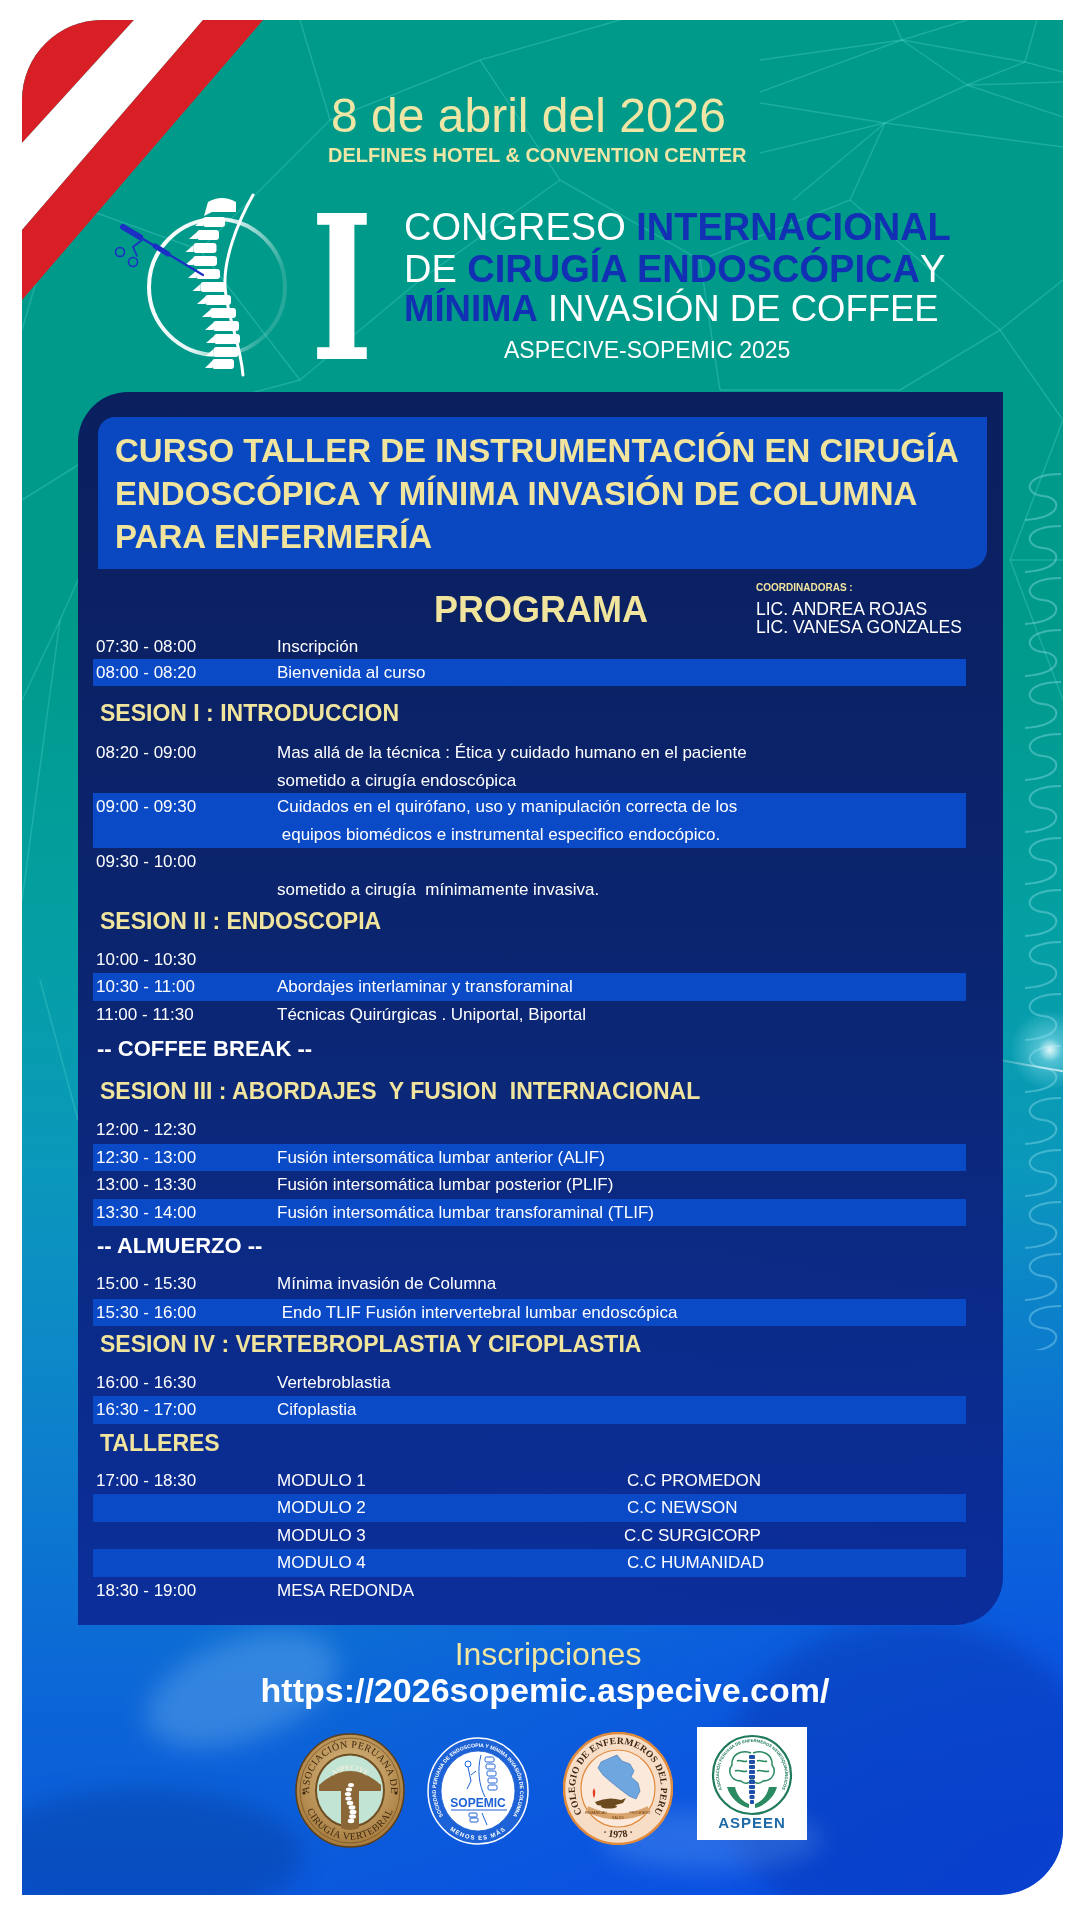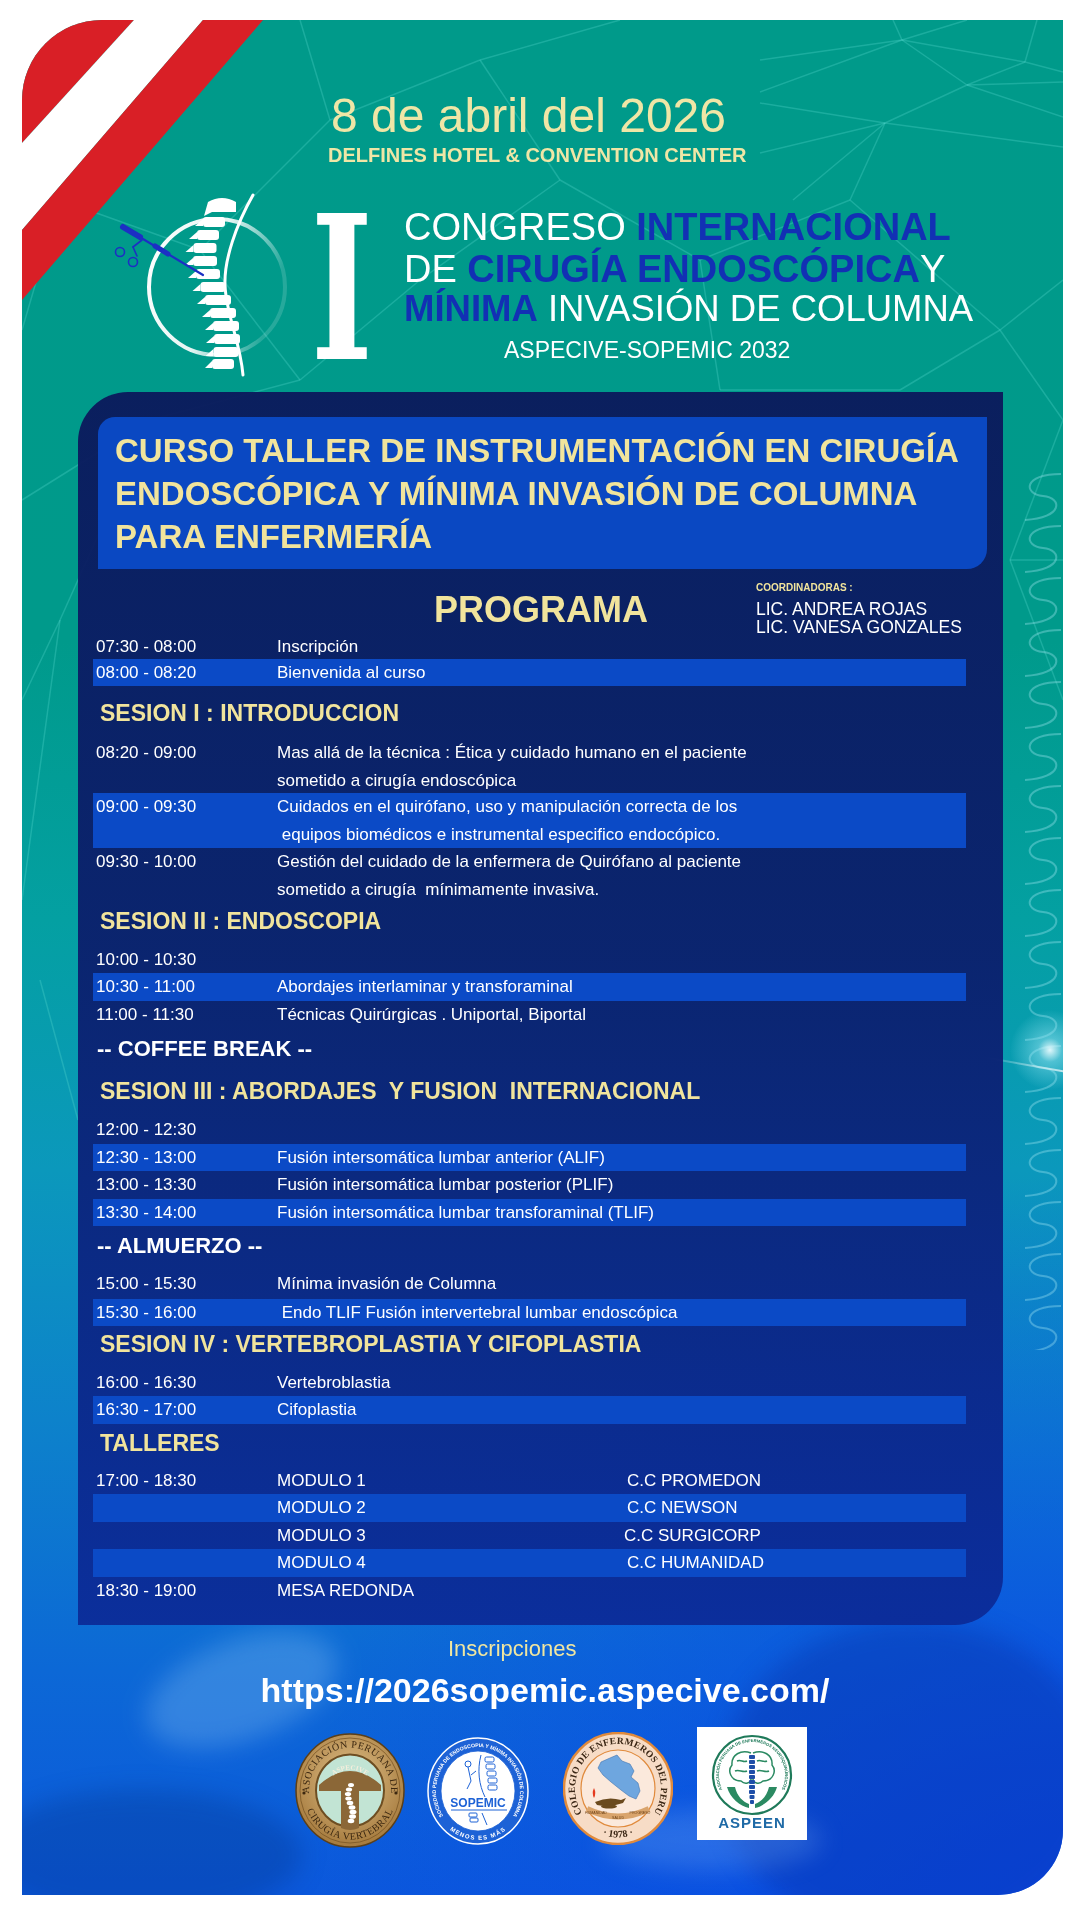--- a/index.html
+++ b/index.html
@@ -43,21 +43,21 @@
 .row.s{background:#0b4ac6}
 .row.two{height:55px}
 .row .t{position:absolute;left:3px;top:0}
 .row .d{position:absolute;left:184px;top:0}
 .row .d2{position:absolute;left:184px;top:27.5px}
 .row .v{position:absolute;left:534px;top:0}
 .sec{position:absolute;left:100px;height:27.5px;line-height:27.5px;font-size:23px;font-weight:bold;color:#f1e49c;white-space:pre}
 .brk{position:absolute;left:97px;width:862px;text-align:left;height:27.5px;line-height:27.5px;font-size:22px;font-weight:bold;color:#ffffff;white-space:pre}
 
 
-.insc{left:448px;width:200px;text-align:left;top:1638px;font-size:22px;color:#f0e6a0}
+.insc{left:448px;width:200px;text-align:center;top:1638px;font-size:32px;color:#f0e6a0}
 .url{left:245px;width:600px;text-align:center;top:1673px;font-size:34px;font-weight:bold;color:#ffffff;text-decoration:none}
 .sponsor{position:absolute}
 </style>
 </head>
 <body>
 
 <div class="card">
   <div class="bg-br"></div>
 
   <div class="blob" style="left:120px;top:1620px;width:200px;height:100px;background:rgba(190,235,255,0.22);transform:rotate(-20deg)"></div>
@@ -178,40 +178,40 @@
     <line x1="25" y1="57" x2="29" y2="66" stroke-width="1.6"></line>
     <circle cx="12" cy="62" r="4.5" stroke-width="1.6"></circle>
     <circle cx="25" cy="72" r="4.5" stroke-width="1.6"></circle>
   </g>
 </svg>
 
 <div class="numeral">I</div>
 
 <div class="tl" style="top:207.8px"><span>CONGRESO</span> <span class="bd">INTERNACIONAL</span></div>
 <div class="tl" style="top:249.8px"><span>DE</span> <span class="bd">CIRUGÍA ENDOSCÓPICA</span><span>Y</span></div>
-<div class="tl" style="top:291.1px;font-size:36.5px"><span class="bd">MÍNIMA</span> <span>INVASIÓN DE COLUMNA</span></div>
-<div class="txt orgs">ASPECIVE-SOPEMIC 2032</div>
+<div class="tl" style="top:291.1px;font-size:36.5px"><span class="bd">MÍNIMA</span> <span>INVASIÓN DE COFFEE</span></div>
+<div class="txt orgs">ASPECIVE-SOPEMIC 2025</div>
 
 <div class="panel"></div>
 <div class="titlebox"></div>
 <div class="course-line" style="top:429px">CURSO TALLER DE INSTRUMENTACIÓN EN CIRUGÍA</div>
 <div class="course-line" style="top:472px">ENDOSCÓPICA Y MÍNIMA INVASIÓN DE COLUMNA</div>
 <div class="course-line" style="top:515px">PARA ENFERMERÍA</div>
 
 <div class="txt programa">PROGRAMA</div>
 <div class="txt coord-label">COORDINADORAS :</div>
 <div class="txt coord-name" style="top:601.2px">LIC. ANDREA ROJAS</div>
 <div class="txt coord-name" style="top:619.2px">LIC. VANESA GONZALES</div>
 
 <div class="row" style="top:633px"><span class="t">07:30 - 08:00</span><span class="d">Inscripción</span></div>
 <div class="row s" style="top:658.5px"><span class="t">08:00 - 08:20</span><span class="d">Bienvenida al curso</span></div>
 <div class="sec" style="top:700px">SESION I : INTRODUCCION</div>
 <div class="row two" style="top:739px"><span class="t">08:20 - 09:00</span><span class="d">Mas allá de la técnica : Ética y cuidado humano en el paciente</span><span class="d2">sometido a cirugía endoscópica</span></div>
 <div class="row two s" style="top:793px"><span class="t">09:00 - 09:30</span><span class="d">Cuidados en el quirófano, uso y manipulación correcta de los</span><span class="d2"> equipos biomédicos e instrumental especifico endocópico.</span></div>
-<div class="row two" style="top:848px"><span class="t">09:30 - 10:00</span><span class="d">Gestión del cuidado de la enfermera de Quirófano al paciente</span><span class="d2">sometido a cirugía  mínimamente invasiva.</span></div>
+<div class="row two" style="top:848px"><span class="t">09:30 - 10:00</span><span class="d2">sometido a cirugía  mínimamente invasiva.</span></div>
 <div class="sec" style="top:907.5px">SESION II : ENDOSCOPIA</div>
 <div class="row" style="top:945.5px"><span class="t">10:00 - 10:30</span></div>
 <div class="row s" style="top:973px"><span class="t">10:30 - 11:00</span><span class="d">Abordajes interlaminar y transforaminal</span></div>
 <div class="row" style="top:1000.5px"><span class="t">11:00 - 11:30</span><span class="d">Técnicas Quirúrgicas . Uniportal, Biportal</span></div>
 <div class="brk" style="top:1034.5px">-- COFFEE BREAK --</div>
 <div class="sec" style="top:1077.5px">SESION III : ABORDAJES  Y FUSION  INTERNACIONAL</div>
 <div class="row" style="top:1116px"><span class="t">12:00 - 12:30</span></div>
 <div class="row s" style="top:1143.5px"><span class="t">12:30 - 13:00</span><span class="d">Fusión intersomática lumbar anterior (ALIF)</span></div>
 <div class="row" style="top:1171px"><span class="t">13:00 - 13:30</span><span class="d">Fusión intersomática lumbar posterior (PLIF)</span></div>
 <div class="row s" style="top:1198.5px"><span class="t">13:30 - 14:00</span><span class="d">Fusión intersomática lumbar transforaminal (TLIF)</span></div>

